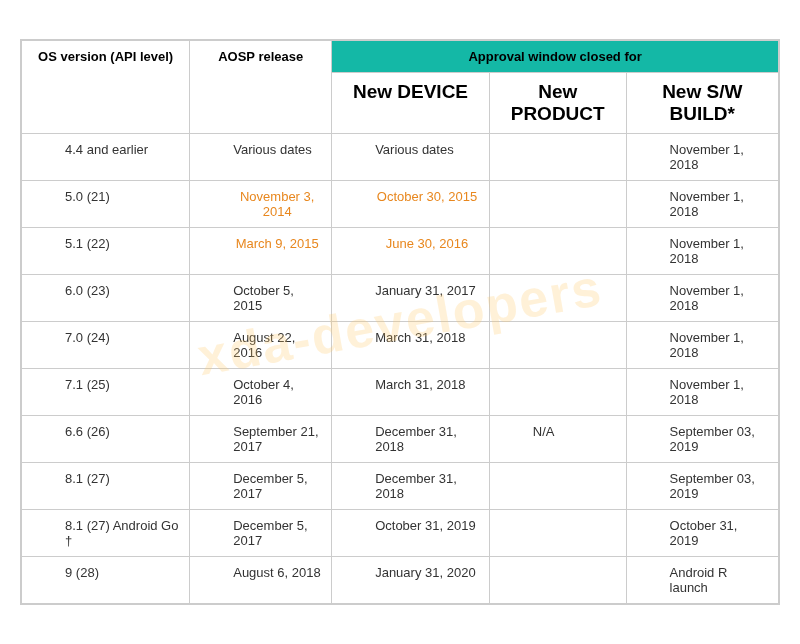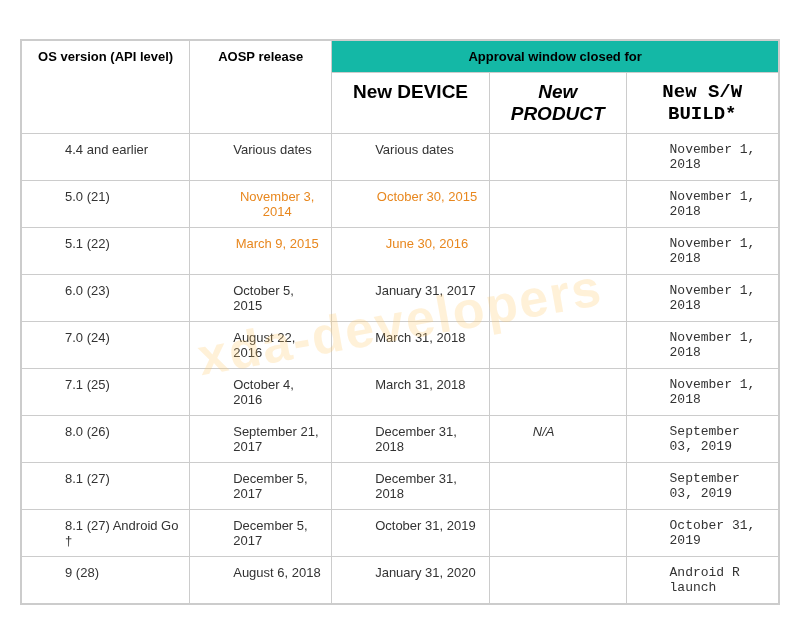--- a/index.html
+++ b/index.html
@@ -55,22 +55,22 @@
       font-size: 19px;
       border-top: 1px solid #ccc;
     }
     tbody td {
       color: #333;
       padding-left: 43px;
     }
     .col-os { width: 160px; }
     .col-aosp { width: 135px; }
     .col-device { width: 150px; }
-    .col-product { width: 130px; font-style: italic; }
-    .col-sw { width: 145px; font-family: Liberation Mono, monospace; }
+    .col-product { width: 130px; }
+    .col-sw { width: 145px; }
     .orange-text {
       color: #e8871e;
       text-align: center;
     }
     .merged-header {
       background: #14b8a6;
     }
   </style>
 </head>
 <body>
@@ -127,21 +127,21 @@
           <td class="col-sw">November 1, 2018</td>
         </tr>
         <tr>
           <td class="col-os">7.1 (25)</td>
           <td class="col-aosp">October 4, 2016</td>
           <td class="col-device">March 31, 2018</td>
           <td class="col-product"></td>
           <td class="col-sw">November 1, 2018</td>
         </tr>
         <tr>
-          <td class="col-os">8.0 (26)</td>
+          <td class="col-os">6.6 (26)</td>
           <td class="col-aosp">September 21, 2017</td>
           <td class="col-device">December 31, 2018</td>
           <td class="col-product">N/A</td>
           <td class="col-sw">September 03, 2019</td>
         </tr>
         <tr>
           <td class="col-os">8.1 (27)</td>
           <td class="col-aosp">December 5, 2017</td>
           <td class="col-device">December 31, 2018</td>
           <td class="col-product"></td>

